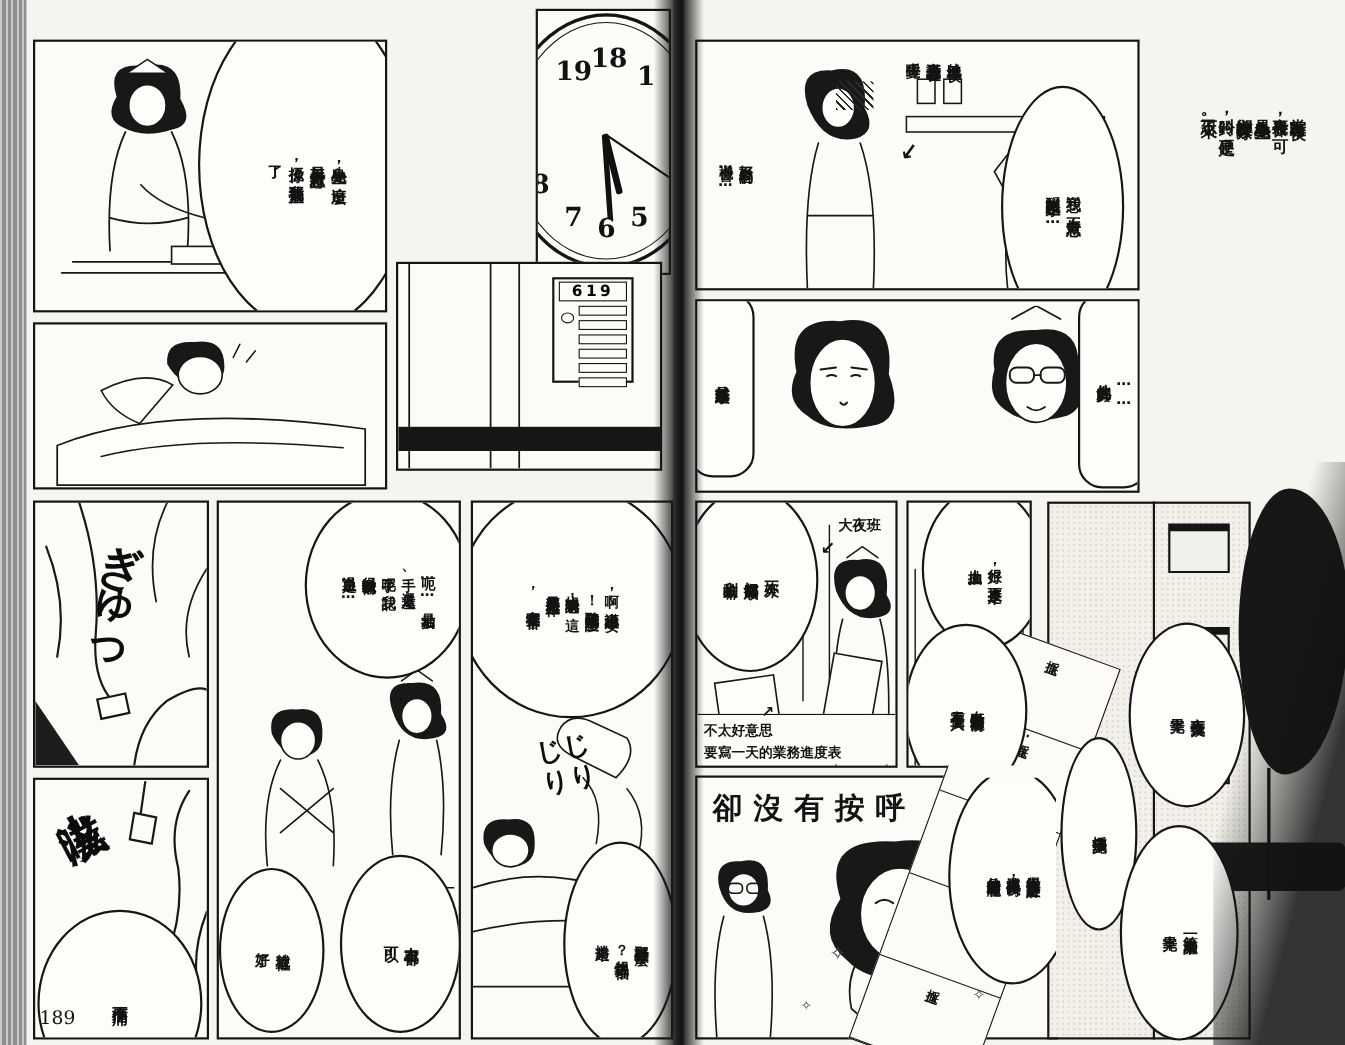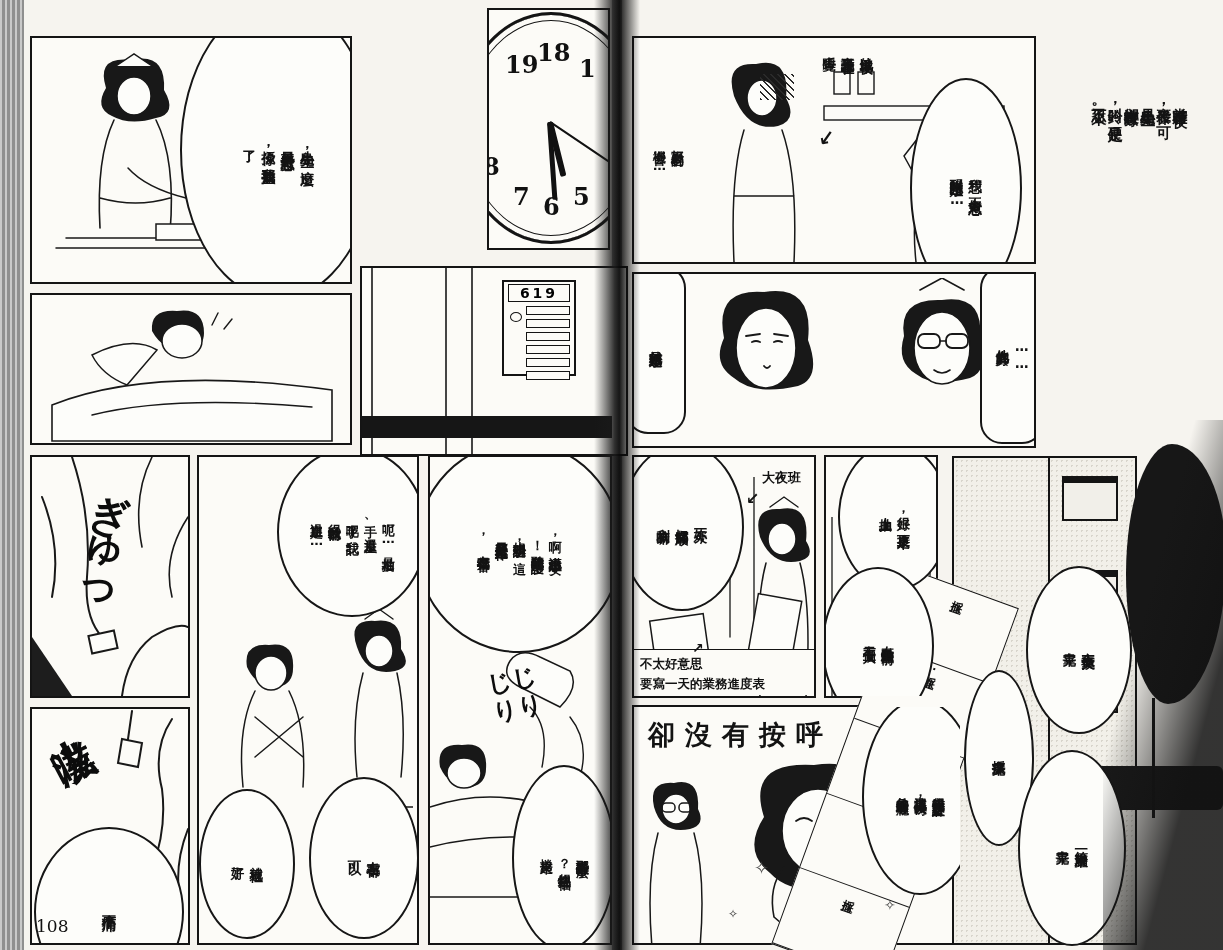--- a/index.html
+++ b/index.html
@@ -80,21 +80,21 @@
   <div class="panel" style="left:30px;top:293px;width:322px;height:152px;">
     <svg class="sketch" style="left:0;top:0;" width="318" height="148" viewBox="0 0 318 148">
       <path d="M120 36 Q118 14 145 16 Q172 12 172 38 Q172 52 158 56 Q132 58 120 36Z" fill="#181818"></path>
       <ellipse cx="150" cy="46" rx="20" ry="17" fill="#fdfdfa" stroke="#181818" stroke-width="1.5"></ellipse>
       <path d="M60 60 Q100 40 125 55 L95 90 Q70 80 60 60Z" fill="#fdfdfa" stroke="#181818" stroke-width="1.5"></path>
       <path d="M20 110 Q120 70 300 95 L300 146 L20 146Z" fill="#fdfdfa" stroke="#181818" stroke-width="1.6"></path>
       <path d="M60 120 Q140 100 280 112 M180 30 L186 18 M192 34 L200 24" stroke="#181818" stroke-width="1.4" fill="none"></path>
     </svg>
   </div>
 
-  <div class="panel" style="left:360px;top:266px;width:268px;height:190px;">
+  <div class="panel" style="left:360px;top:238px;width:242px;height:190px;">
     <svg class="sketch" style="left:0;top:0;" width="246" height="186" viewBox="0 0 246 186">
       <path d="M84 0 L84 186 M110 0 L110 186 M10 0 L10 186" stroke="#181818" stroke-width="1.6"></path>
     </svg>
     <div style="position:absolute;left:140px;top:12px;width:74px;height:96px;border:2px solid #141414;background:#fcfbf7;z-index:5;box-sizing:border-box;padding:2px 4px;">
       <div style="border:1.5px solid #141414;text-align:center;font-weight:700;font-size:14px;letter-spacing:3px;">619</div>
       <div style="position:absolute;left:6px;top:30px;width:10px;height:8px;border:1.5px solid #141414;border-radius:50%;"></div>
       <div class="slot"></div>
         <div class="slot"></div>
         <div class="slot"></div>
       <div class="slot"></div>
@@ -333,14 +333,14 @@
       <span class="vtext" style="font-size:13.5px;">採痰完畢！</span>
     </div>
     <div class="bubble" style="left:80px;top:302px;width:108px;height:196px;">
       <span class="vtext" style="font-size:13.5px;">第一次灌腸
 完畢！</span>
     </div>
   </div>
 
   <div id="corner-shadow"></div>
   <div id="gutter"></div>
-  <span id="pgnum">108</span>
+  <span id="pgnum">189</span>
 </div>
 
 </body></html>

